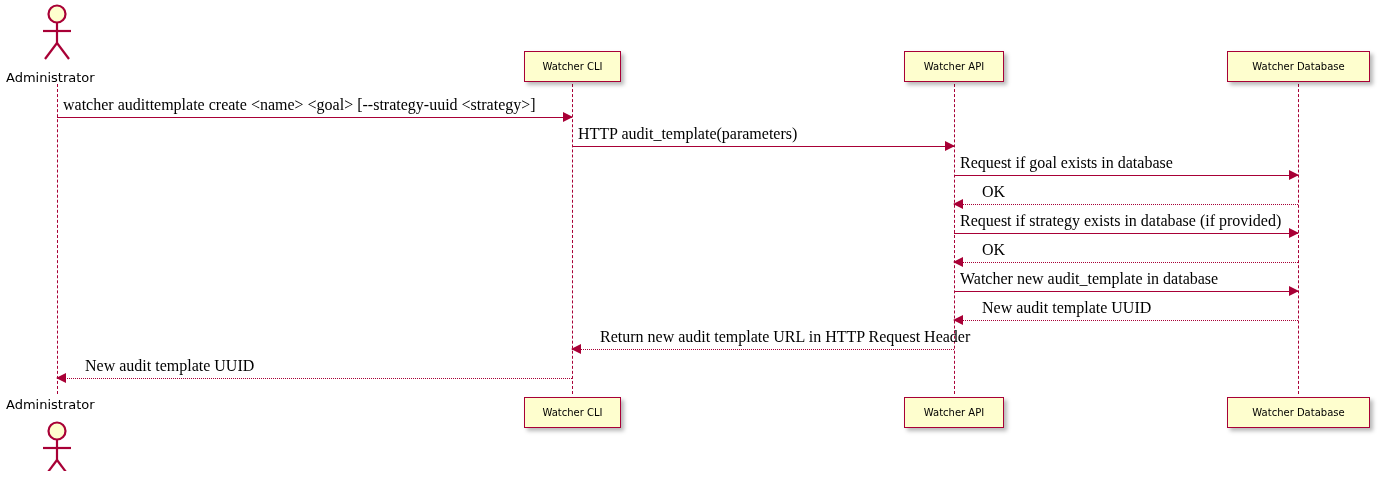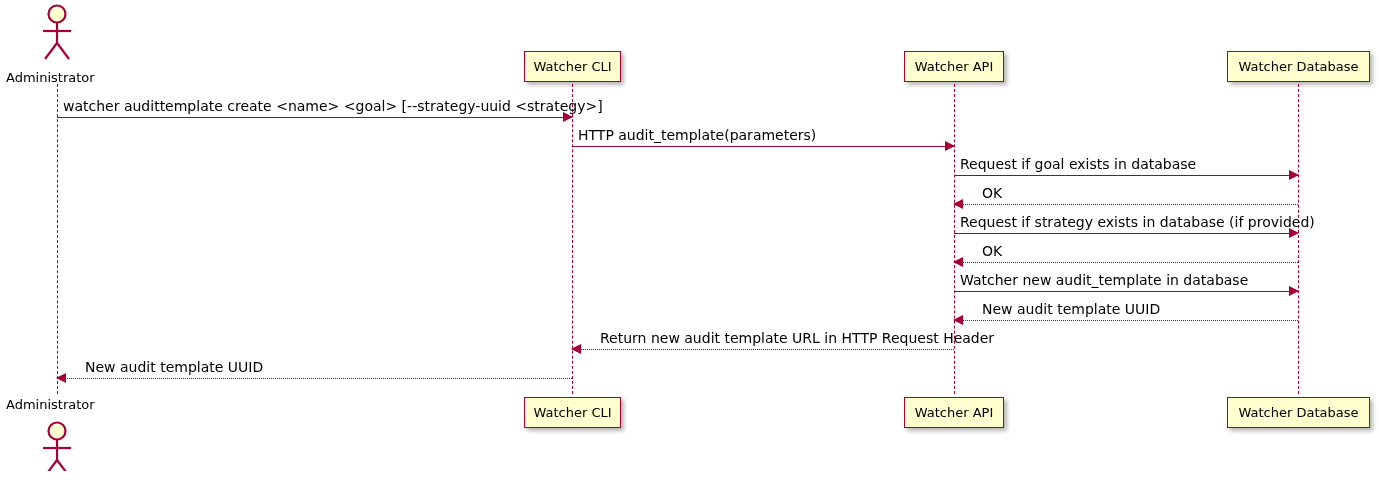--- a/index.html
+++ b/index.html
@@ -18,21 +18,21 @@
     background: #FFFFFF;
     overflow: hidden;
   }
   
   .participant-box {
     position: absolute;
     box-sizing: border-box;
     background: #FEFECE;
     border: 1.5px solid #A80036;
     color: #000000;
-    font-size: 13px;
+    font-size: 10px;
     line-height: 1;
     display: flex;
     align-items: center;
     justify-content: center;
     white-space: nowrap;
     box-shadow: 3px 3px 4px rgba(0,0,0,0.28);
   }
   
   .actor-figure {
     position: absolute;
@@ -79,24 +79,25 @@
   }
   .msg.to-left .arrowhead {
     left: -1px;
     border-top: 5px solid transparent;
     border-bottom: 5px solid transparent;
     border-right: 10px solid #A80036;
   }
   .msg .msg-label {
     position: absolute;
     bottom: 4px;
-    font-size: 14px;
+    font-size: 16px;
     color: #000000;
     white-space: nowrap;
     line-height: 1;
+    font-family: Liberation Serif, serif;
   }
   .msg.to-right .msg-label { left: 6px; }
   .msg.to-left  .msg-label { left: 28px; }
 </style>
 </head>
 <body>
 
 <div id="diagram">
 
   <div class="lifeline" style="left:57px; top:84px; height:310px;"></div>

